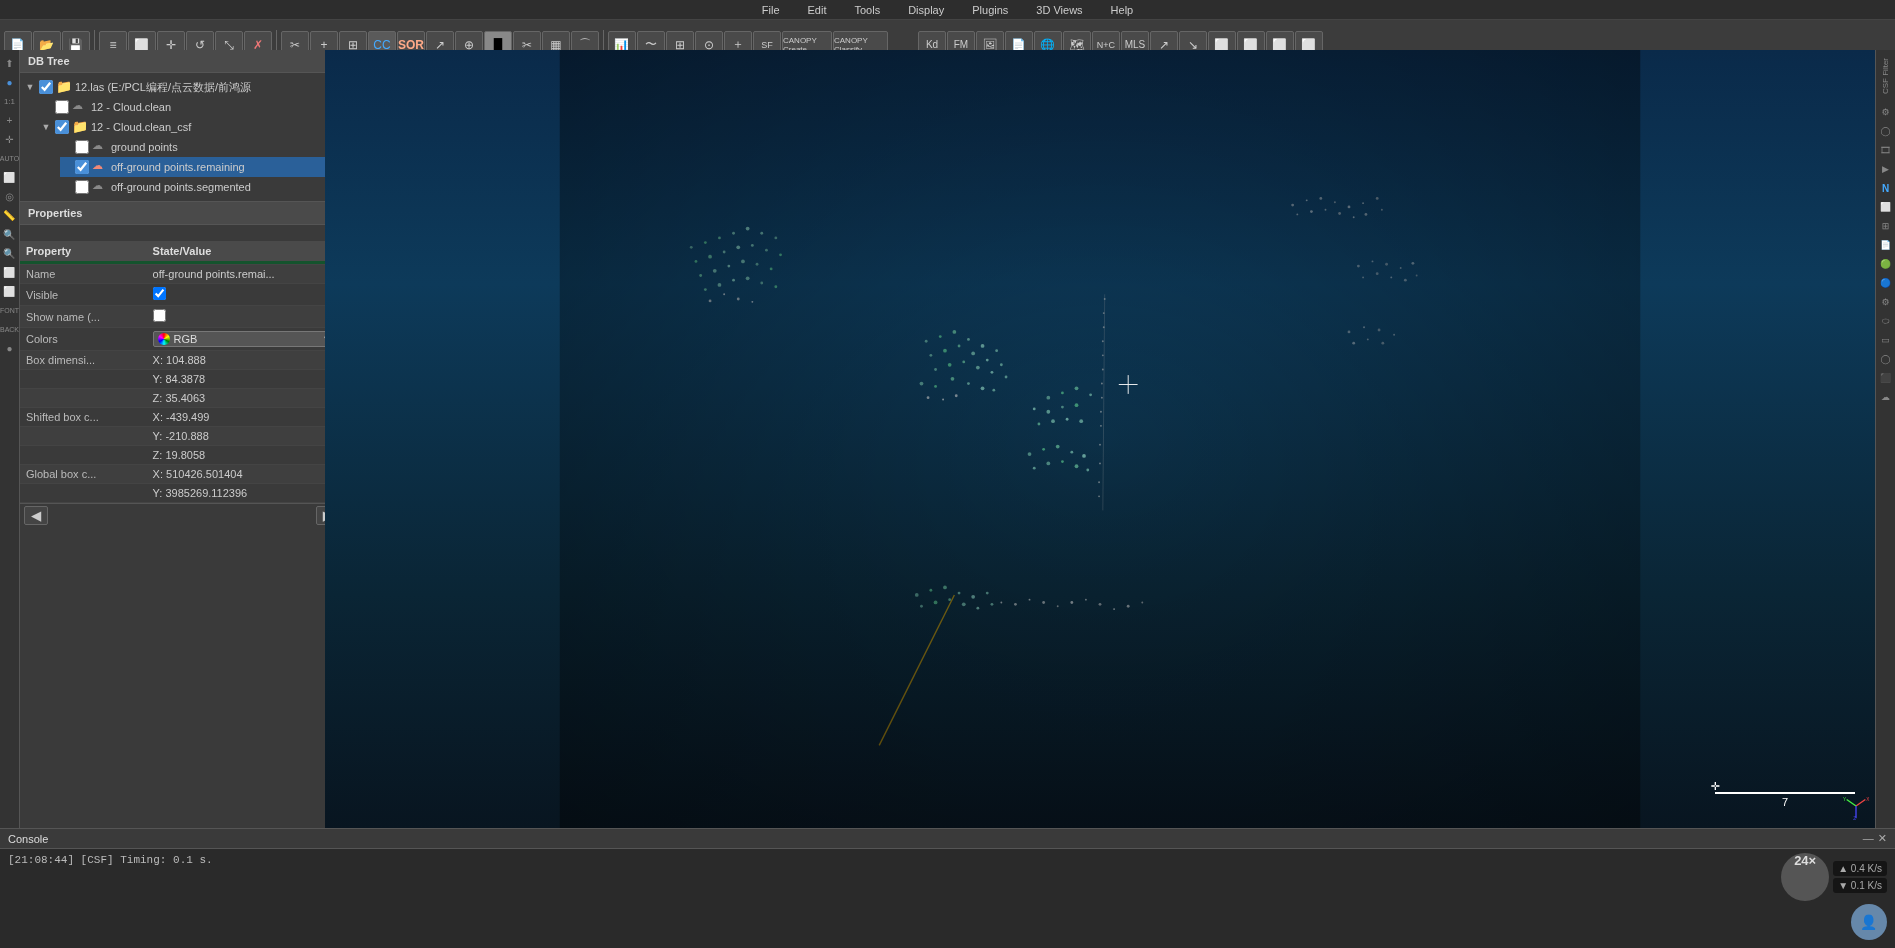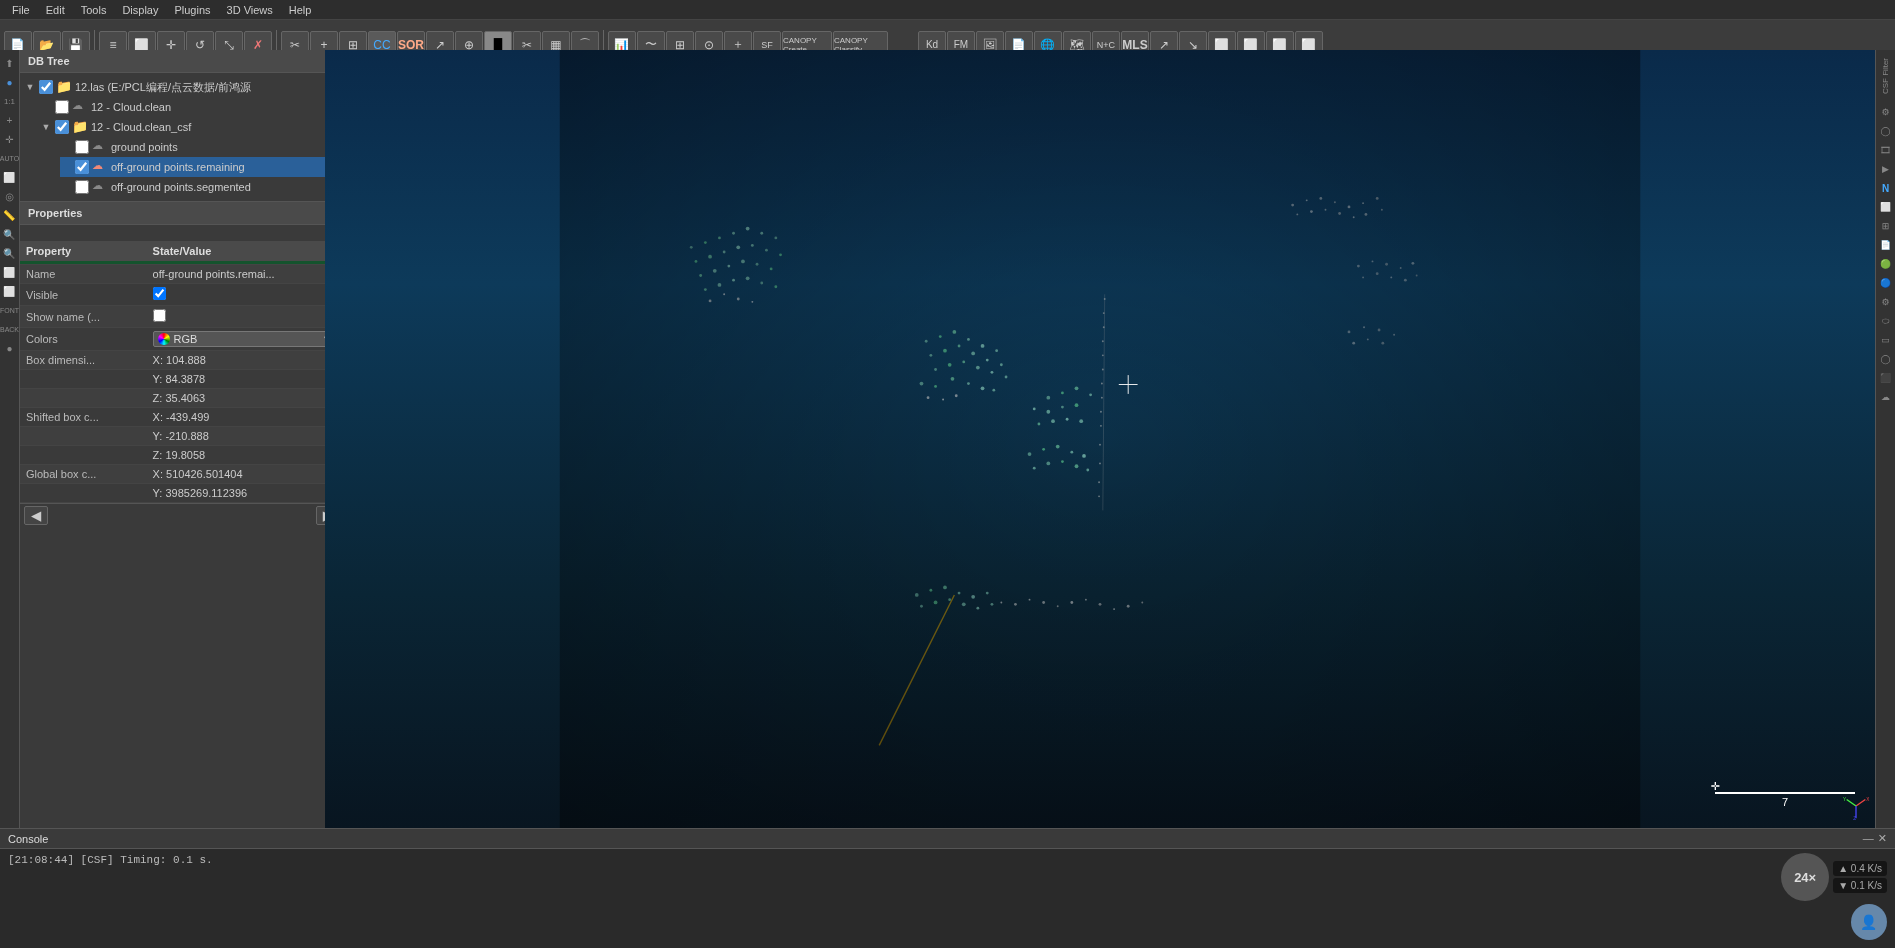--- a/index.html
+++ b/index.html
@@ -15,21 +15,21 @@
       width: 28px; height: 28px; background: #4a4a4a; border: 1px solid #666;
       border-radius: 2px; cursor: pointer; display: flex; align-items: center; justify-content: center;
       color: #ccc; font-size: 12px; flex-shrink: 0;
     }
     .tb-separator { width: 1px; height: 30px; background: #666; margin: 0 2px; flex-shrink: 0; }
 
     
     #menubar {
       position: absolute; top: 0; left: 0; right: 0; height: 20px;
       background: #2d2d2d; border-bottom: 1px solid #444;
-      display: flex; align-items: center; padding: 0 4px; gap: 0;
+      display: flex; align-items: center; padding: 0 4px; gap: 12px; justify-content: center;
     }
     .menu-item {
       padding: 2px 8px; cursor: pointer; font-size: 11px; color: #ccc;
     }
 
     
     #left-panel {
       position: absolute; top: 50px; left: 0; width: 325px; bottom: 0;
       background: #3a3a3a; border-right: 1px solid #555;
       display: flex; flex-direction: column;
@@ -218,21 +218,21 @@
     <div class="tb-btn" style="font-size:9px;">SF</div>
     <div class="tb-btn" style="font-size:8px; width:50px;">CANOPY Create</div>
     <div class="tb-btn" style="font-size:8px; width:55px;">CANOPY Classify</div>
     <div class="tb-btn" style="font-size:10px;margin-left:29px;">Kd</div>
     <div class="tb-btn" style="font-size:10px;">FM</div>
     <div class="tb-btn">🖼</div>
     <div class="tb-btn">📄</div>
     <div class="tb-btn">🌐</div>
     <div class="tb-btn">🗺</div>
     <div class="tb-btn" style="font-size:9px;">N+C</div>
-    <div class="tb-btn" style="font-size:12px;font-weight:bold;">MLS</div>
+    <div class="tb-btn" style="font-size:10px;">MLS</div>
     <div class="tb-btn">↗</div>
     <div class="tb-btn">↘</div>
     <div class="tb-btn">⬜</div>
     <div class="tb-btn">⬜</div>
     <div class="tb-btn">⬜</div>
     <div class="tb-btn">⬜</div>
   </div>
 </div>
 
 <div id="left-panel" style="left:20px;">
@@ -650,21 +650,21 @@
       <span style="cursor:pointer; color:#aaa;">—</span>
       <span style="cursor:pointer; color:#aaa;">✕</span>
     </div>
   </div>
   <div id="console-content">
     <div class="console-line">[21:08:44] [CSF] Timing: 0.1 s.</div>
   </div>
 
   <div style="position:absolute; bottom:8px; right:8px; display:flex; flex-direction:column; align-items:flex-end; gap:3px;">
     <div style="display:flex; align-items:center; gap:4px;">
-      <div style="background:#555; border-radius:50%; width:48px; height:48px; display:flex; align-items:center; justify-content:center; font-size:13px; font-weight:bold; color:#ddd; flex-direction:column;">
+      <div style="background:#555; border-radius:50%; width:48px; height:48px; display:flex; align-items:center; font-size:13px; font-weight:bold; color:#ddd; flex-direction:column;">
         <span>24×</span>
       </div>
       <div style="display:flex; flex-direction:column; gap:2px;">
         <div style="background:rgba(0,0,0,0.5); border-radius:3px; padding:2px 5px; font-size:10px; color:#aaa;">
           <span>▲</span> <span>0.4 K/s</span>
         </div>
         <div style="background:rgba(0,0,0,0.5); border-radius:3px; padding:2px 5px; font-size:10px; color:#aaa;">
           <span>▼</span> <span>0.1 K/s</span>
         </div>
       </div>

